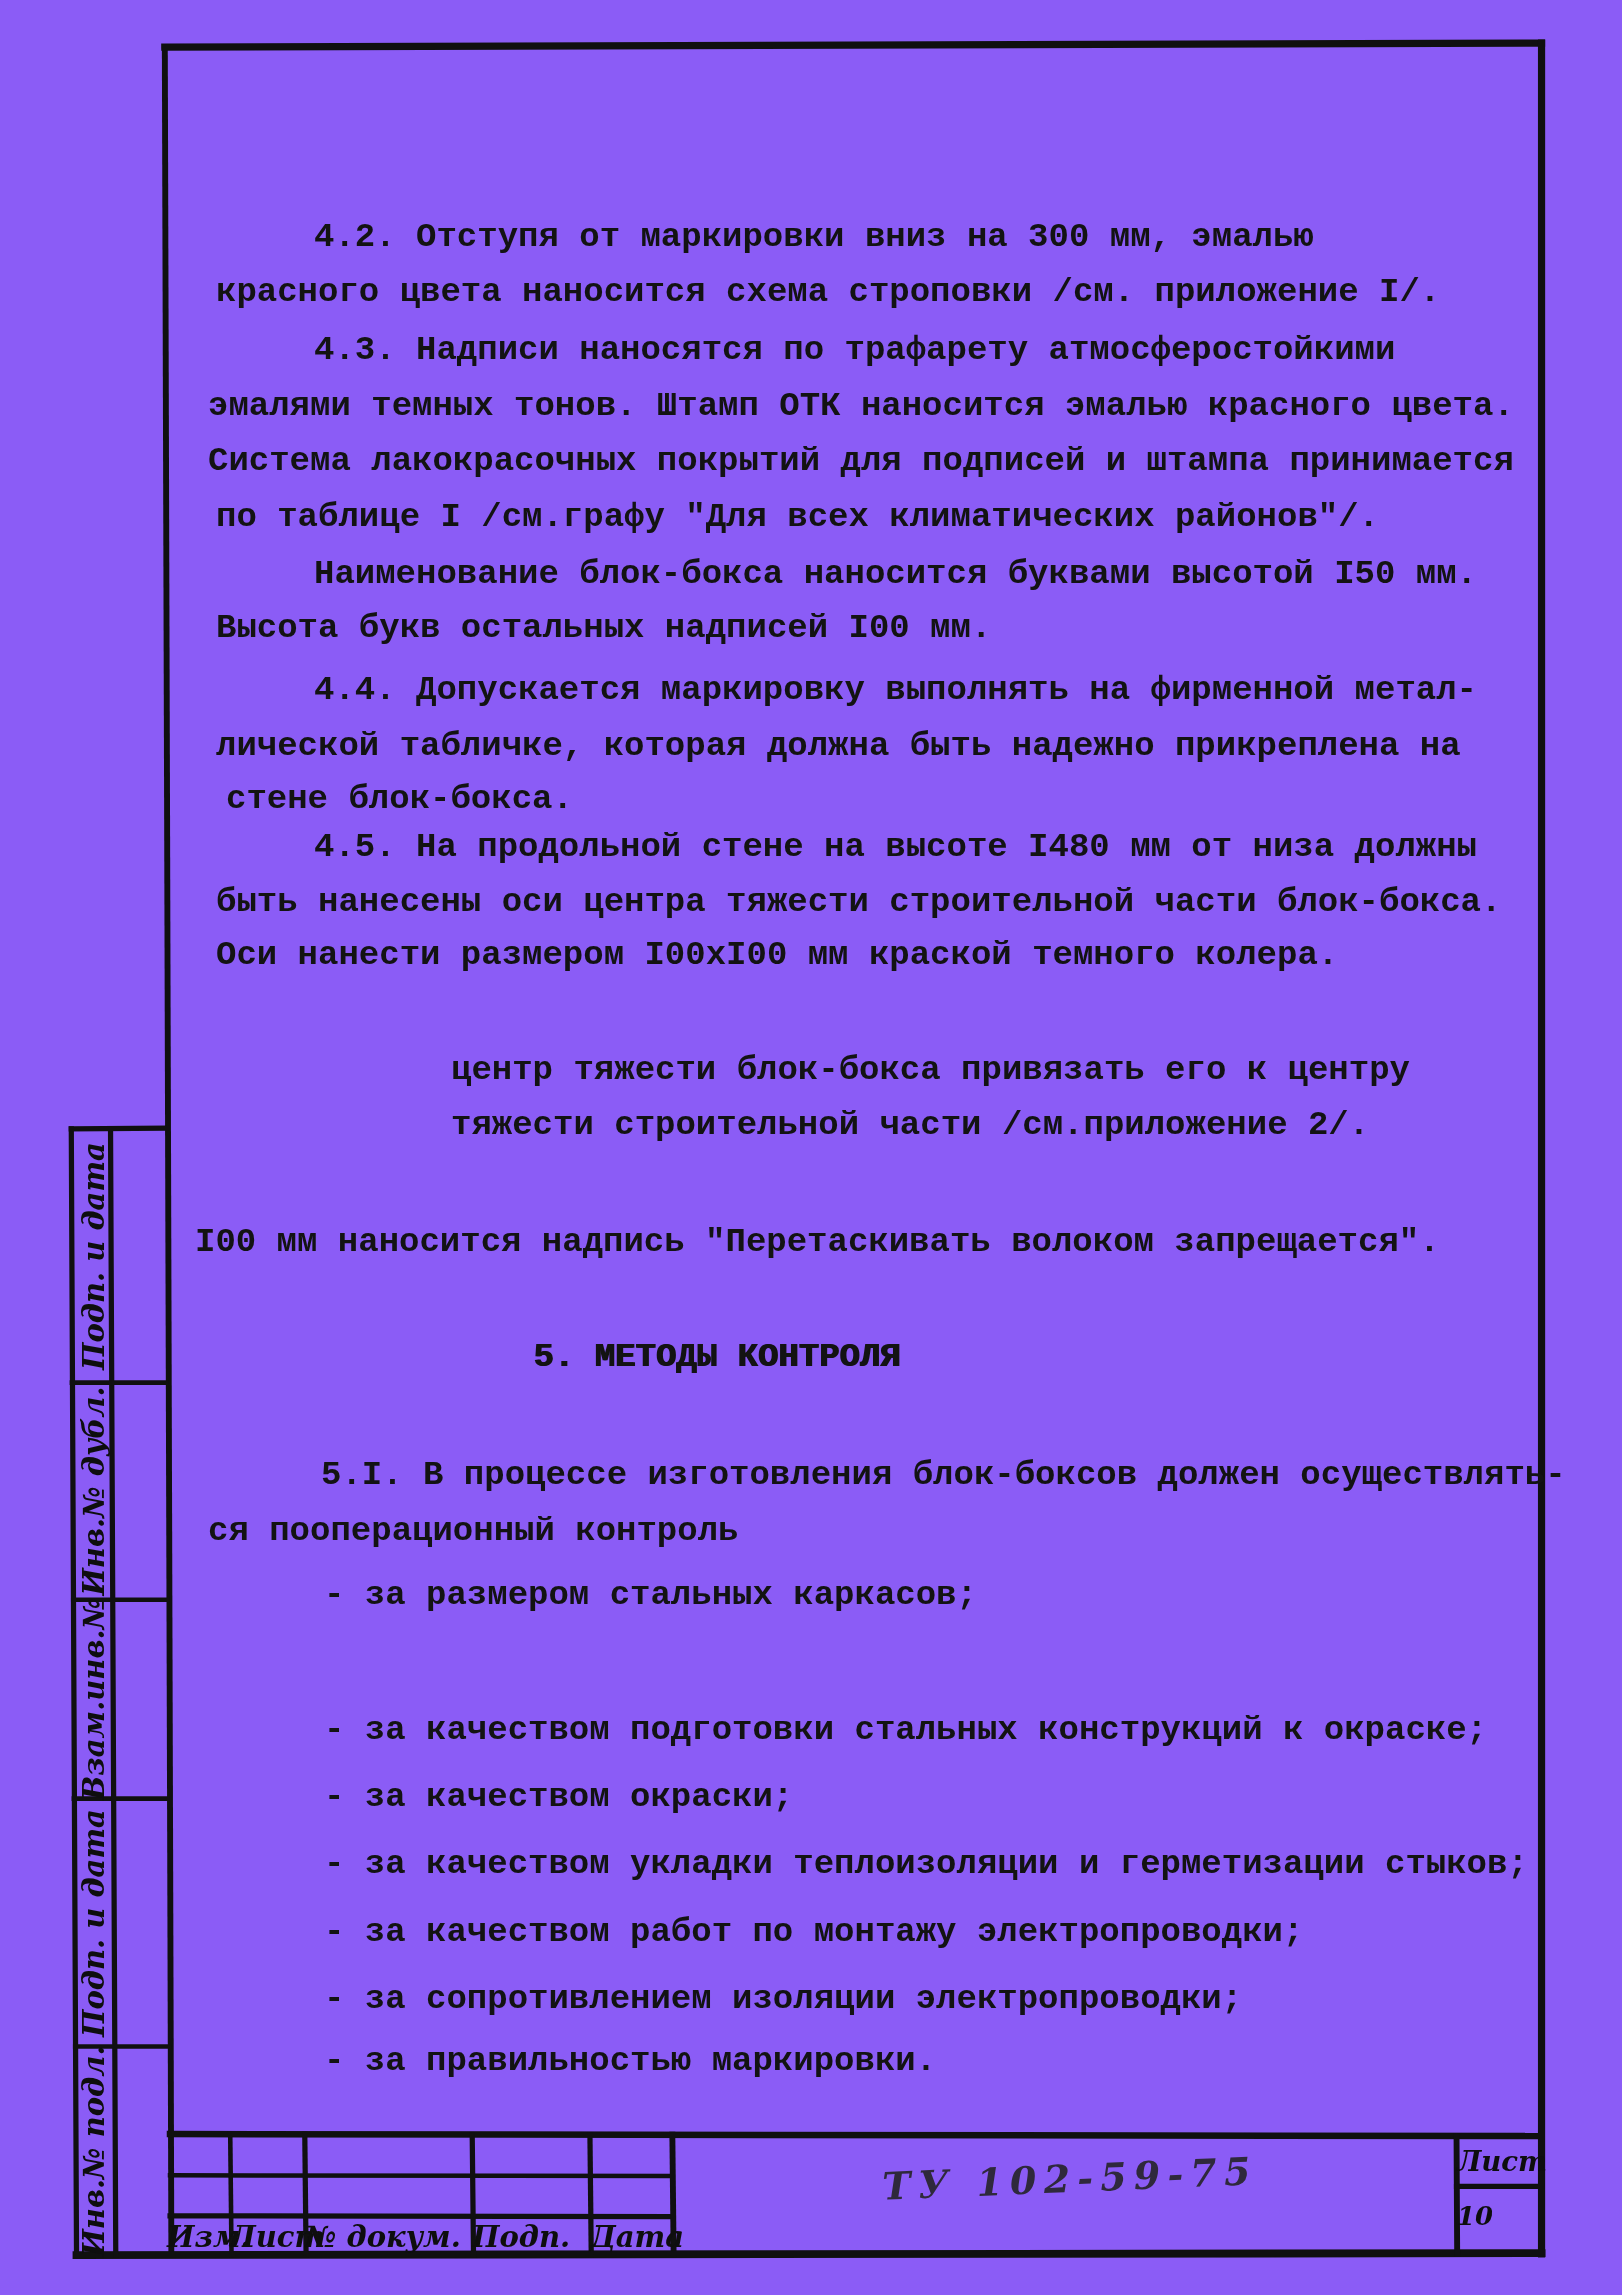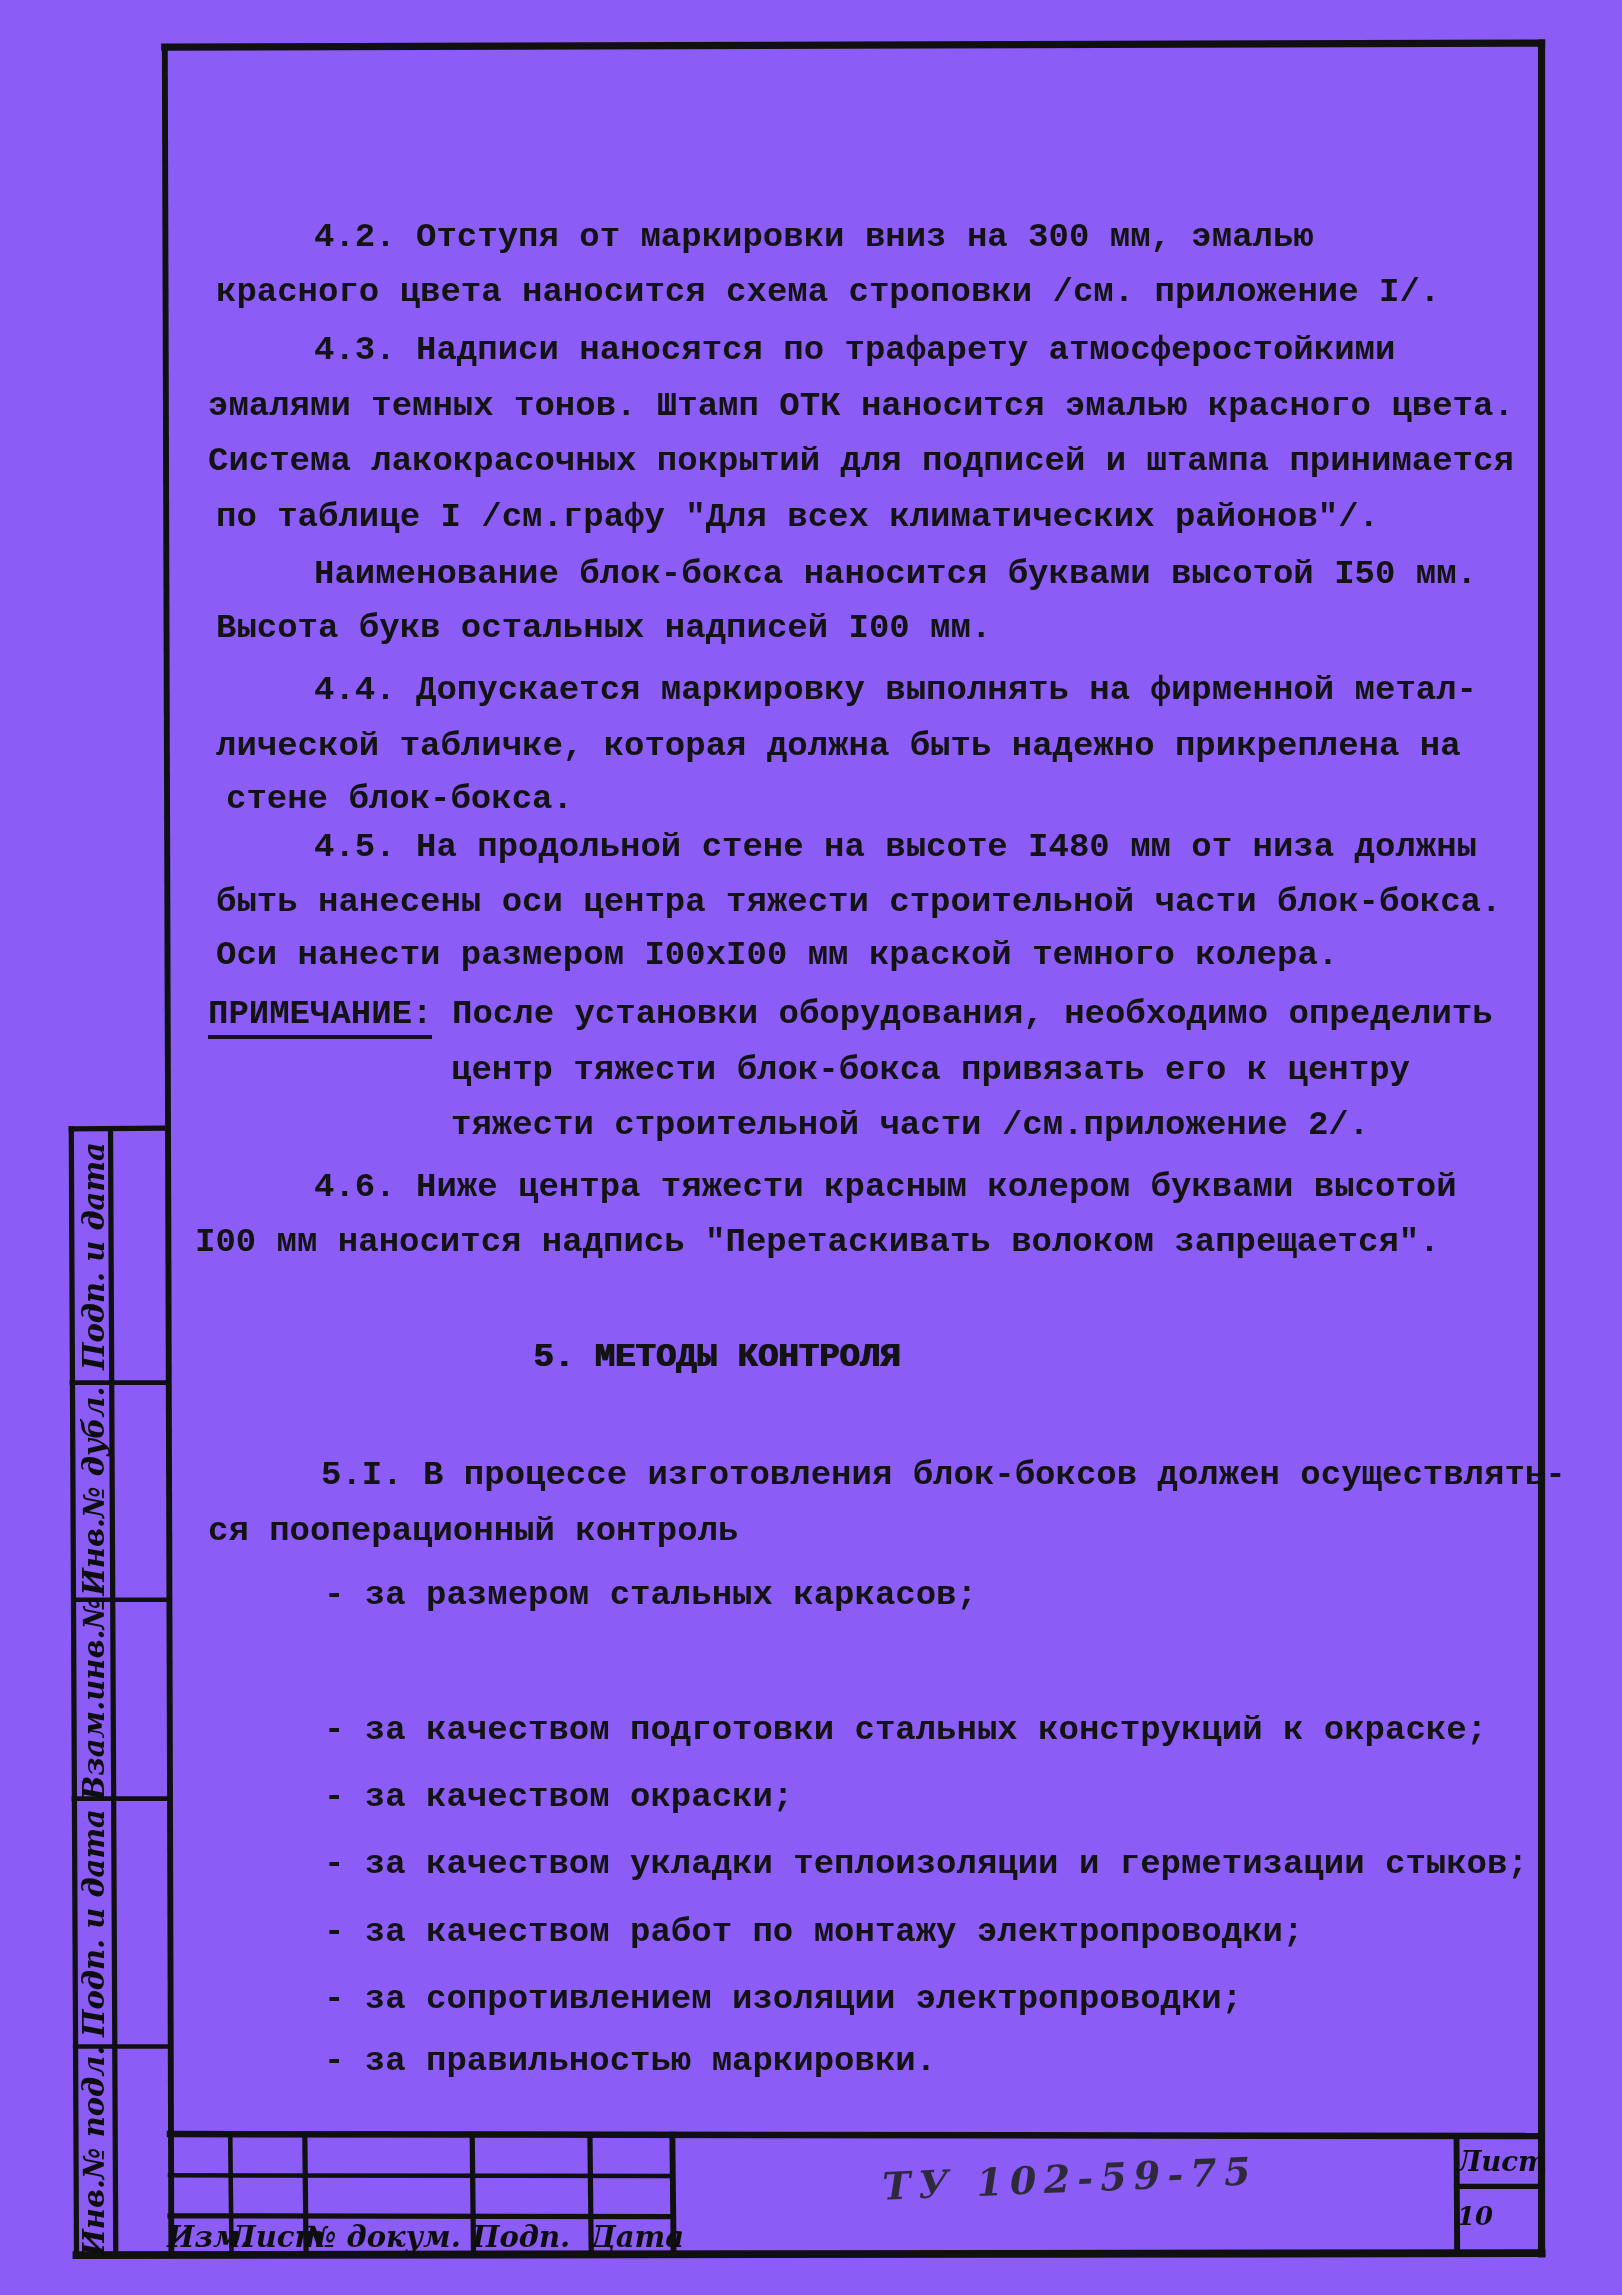--- a/index.html
+++ b/index.html
@@ -78,25 +78,23 @@
   <div class="tl" style="left:216px;top:607px">Высота букв остальных надписей I00 мм.</div>
 
   <div class="tl" style="left:314px;top:669px">4.4. Допускается маркировку выполнять на фирменной метал-</div>
   <div class="tl" style="left:216px;top:725px">лической табличке, которая должна быть надежно прикреплена на</div>
   <div class="tl" style="left:226px;top:778px">стене блок-бокса.</div>
 
   <div class="tl" style="left:314px;top:826px">4.5. На продольной стене на высоте I480 мм от низа должны</div>
   <div class="tl" style="left:216px;top:881px">быть нанесены оси центра тяжести строительной части блок-бокса.</div>
   <div class="tl" style="left:216px;top:934px">Оси нанести размером I00хI00 мм краской темного колера.</div>
 
-  <div class="tl" style="left:208px;top:993px"><span class="ul">ПРИМЕЧАНИЕ:</span><span class="gap">После установки оборудования, необходимо определить</span></div>
   <div class="tl" style="left:451px;top:1049px">центр тяжести блок-бокса привязать его к центру</div>
   <div class="tl" style="left:451px;top:1104px">тяжести строительной части /см.приложение 2/.</div>
 
-  <div class="tl" style="left:314px;top:1166px">4.6. Ниже центра тяжести красным колером буквами высотой</div>
   <div class="tl" style="left: 195px; top: 1221px;">I00 мм наносится надпись "Перетаскивать волоком запрещается".</div>
 
   <div class="tl hv" style="left:533px;top:1336px">5. МЕТОДЫ КОНТРОЛЯ</div>
 
   <div class="tl" style="left:321px;top:1454px">5.I. В процессе изготовления блок-боксов должен осуществлять-</div>
   <div class="tl" style="left:208px;top:1510px">ся пооперационный контроль</div>
 
   <div class="tl" style="left:324px;top:1574px">- за размером стальных каркасов;</div>
   <div class="tl" style="left:324px;top:1709px">- за качеством подготовки стальных конструкций к окраске;</div>
   <div class="tl" style="left:324px;top:1776px">- за качеством окраски;</div>

